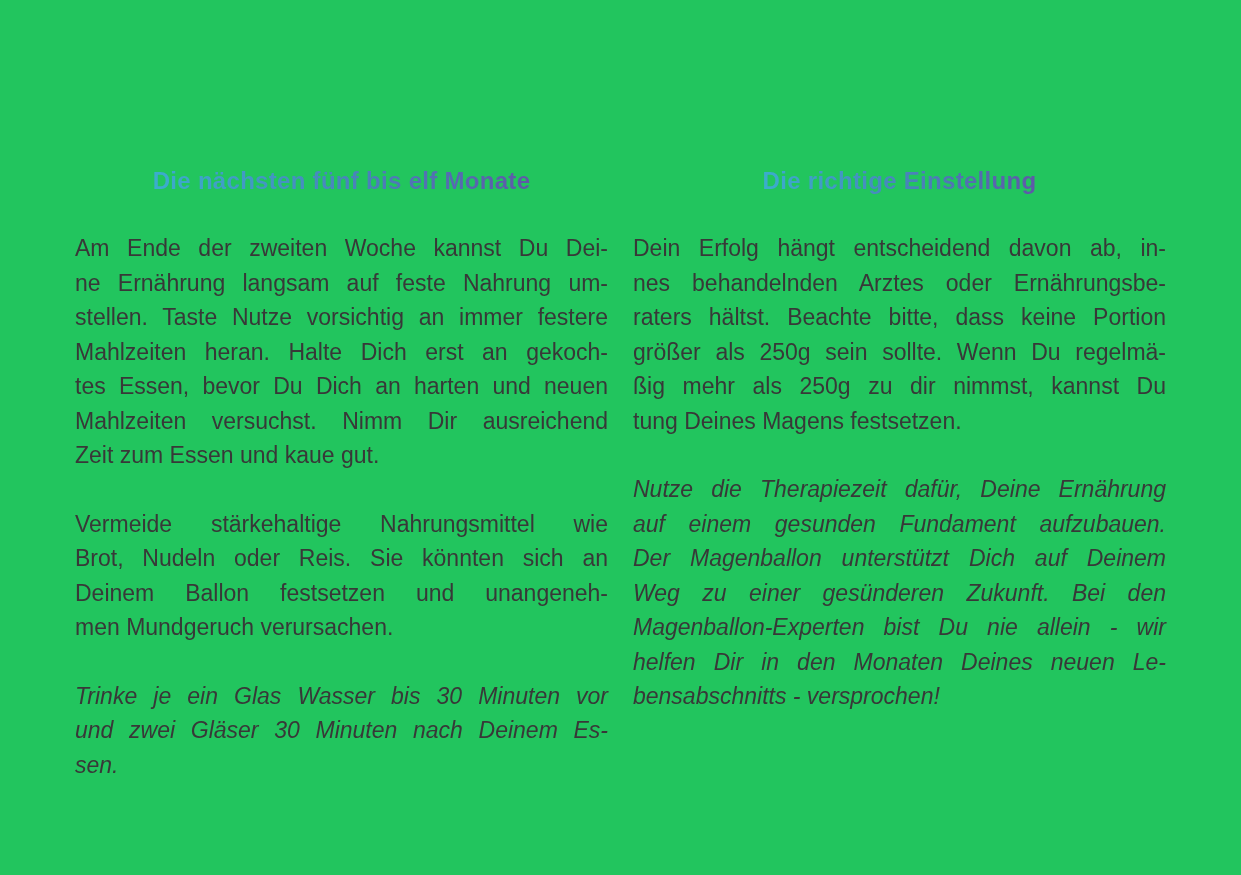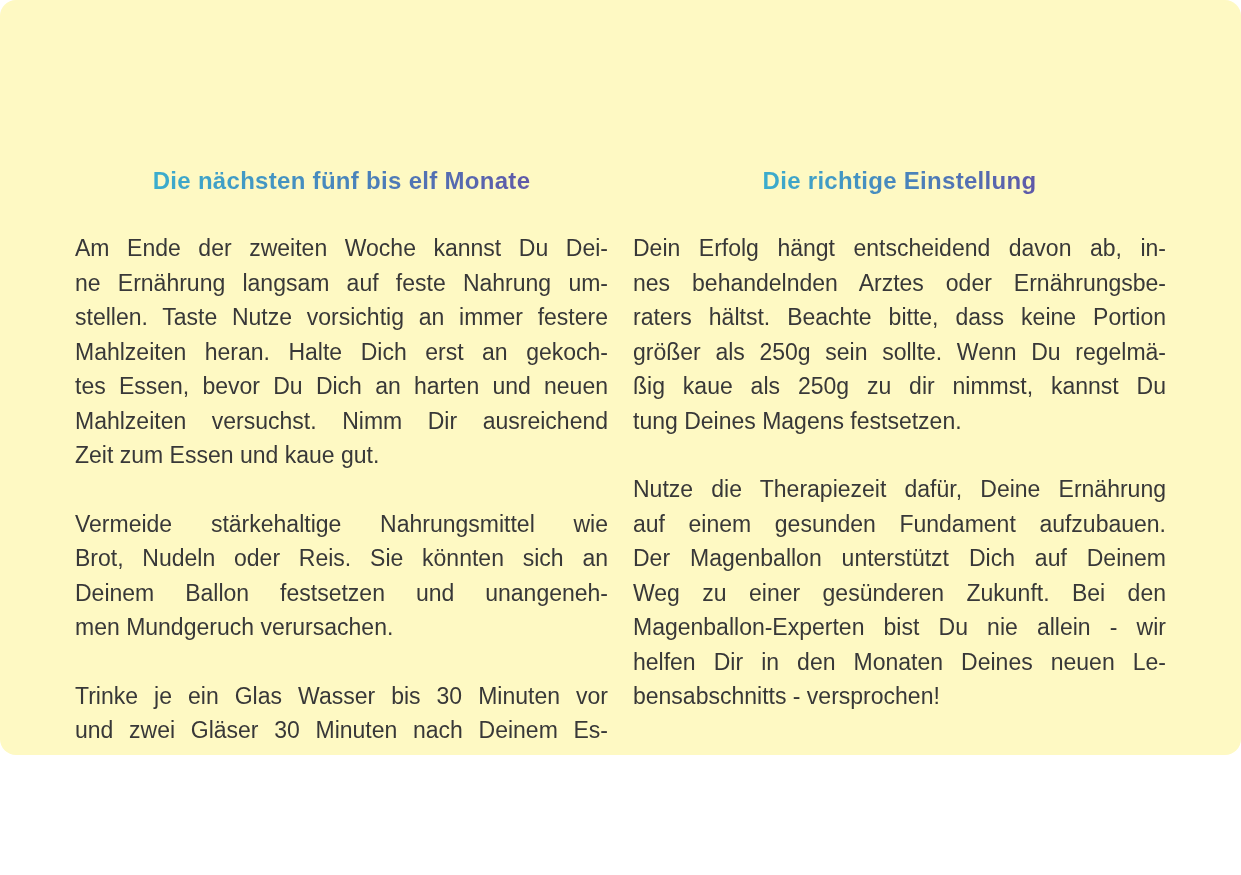--- a/index.html
+++ b/index.html
@@ -3,25 +3,24 @@
 <meta charset="utf-8">
 <style>
   html, body {
     margin: 0;
     padding: 0;
     background: #ffffff;
   }
   .page {
     position: relative;
     width: 1241px;
-    height: 755px;
-    background: #fef9c3;
+    height: 875px;
+    background: #22c55e;
     overflow: hidden;
     font-family: "Liberation Sans", sans-serif;
-    border-radius: 16px;
   }
   .columns {
     position: absolute;
     left: 75px;
     top: 165px;
     width: 1091px;
     display: flex;
     gap: 25px;
   }
   .column {
@@ -46,20 +45,21 @@
       background-clip: text;
       -webkit-text-fill-color: transparent;
       color: transparent;
     }
   }
   .paragraph {
     margin: 0 0 34px 0;
   }
   .paragraph:last-child {
     margin-bottom: 0;
+    font-style: italic;
   }
   .line {
     font-size: 23px;
     line-height: 34.5px;
     color: #383838;
     text-align: justify;
     text-align-last: justify;
     white-space: nowrap; 
   }
   .line.last {
@@ -103,21 +103,21 @@
     <div class="column">
       <h2 class="heading">
         <span class="grad">Die richtige Einstellung</span>
       </h2>
       <div class="paragraphs">
           <div class="paragraph">
             <div class="line">Dein Erfolg hängt entscheidend davon ab, in-</div>
             <div class="line">nes behandelnden Arztes oder Ernährungsbe-</div>
             <div class="line">raters hältst. Beachte bitte, dass keine Portion</div>
             <div class="line">größer als 250g sein sollte. Wenn Du regelmä-</div>
-            <div class="line">ßig kaue als 250g zu dir nimmst, kannst Du</div>
+            <div class="line">ßig mehr als 250g zu dir nimmst, kannst Du</div>
             <div class="line last">tung Deines Magens festsetzen.</div>
           </div>
           <div class="paragraph">
             <div class="line">Nutze die Therapiezeit dafür, Deine Ernährung</div>
             <div class="line">auf einem gesunden Fundament aufzubauen.</div>
             <div class="line">Der Magenballon unterstützt Dich auf Deinem</div>
             <div class="line">Weg zu einer gesünderen Zukunft. Bei den</div>
             <div class="line">Magenballon-Experten bist Du nie allein - wir</div>
             <div class="line">helfen Dir in den Monaten Deines neuen Le-</div>
             <div class="line last">bensabschnitts - versprochen!</div>

